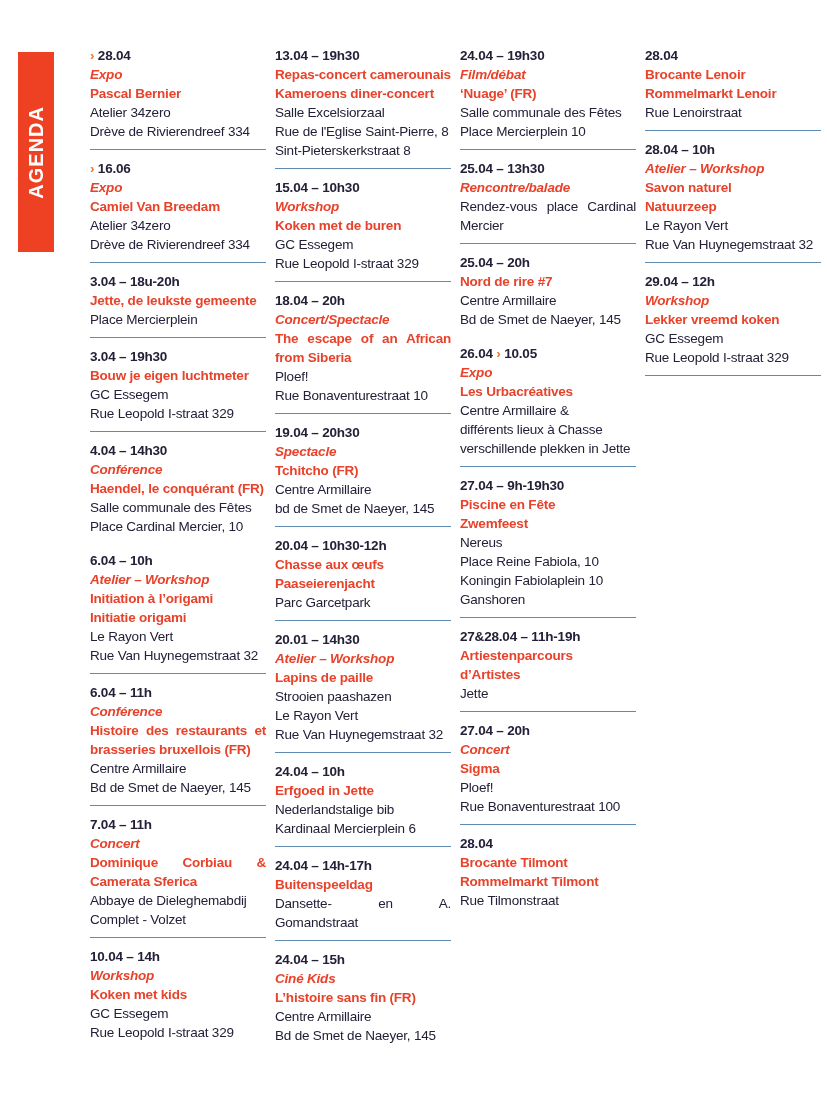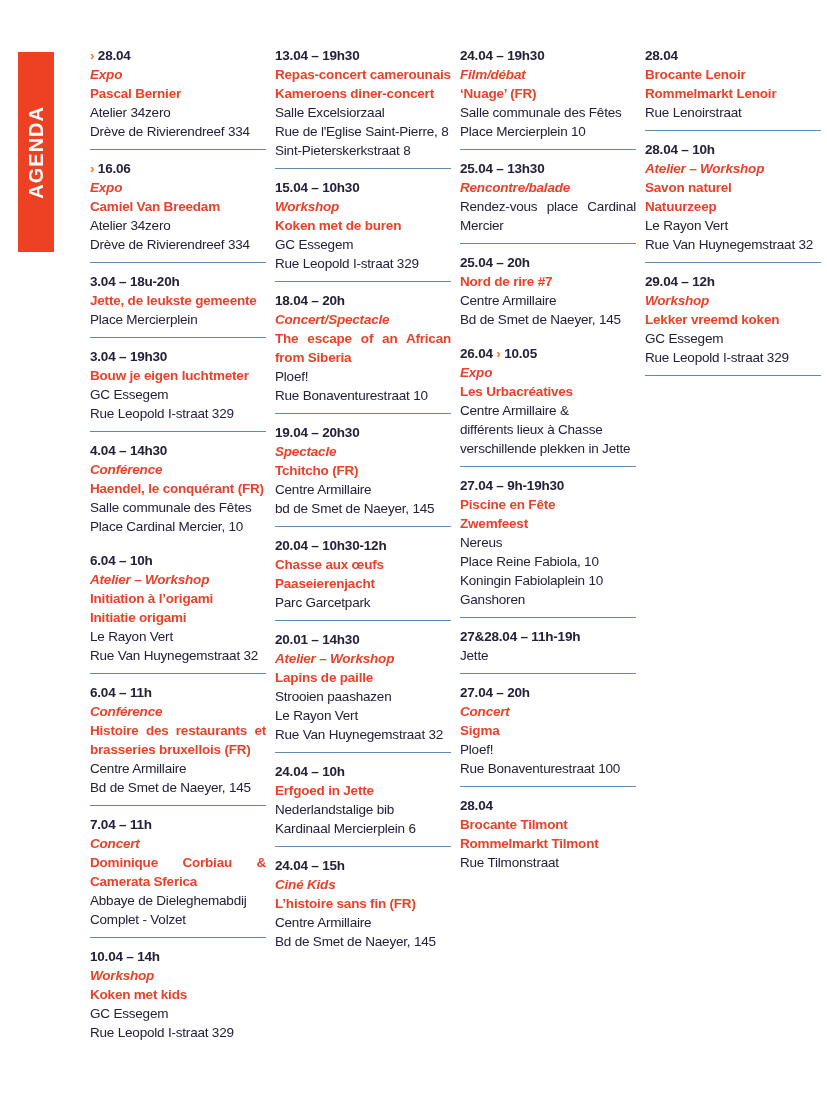--- a/index.html
+++ b/index.html
@@ -175,20 +175,25 @@
           <div class="detail">Strooien paashazen</div>
           <div class="detail">Le Rayon Vert</div>
           <div class="detail">Rue Van Huynegemstraat 32</div>
         </div>
         <div class="event has-sep">
           <div class="date">24.04 – 10h</div>
           <div class="title">Erfgoed in Jette</div>
           <div class="detail">Nederlandstalige bib</div>
           <div class="detail">Kardinaal Mercierplein 6</div>
         </div>
+        <div class="event has-sep">
+          <div class="date">24.04 – 14h-17h</div>
+          <div class="title">Buitenspeeldag</div>
+          <div class="detail">Dansette- en A. Gomandstraat</div>
+        </div>
         <div class="event">
           <div class="date">24.04 – 15h</div>
           <div class="category">Ciné Kids</div>
           <div class="title">L’histoire sans fin (FR)</div>
           <div class="detail">Centre Armillaire</div>
           <div class="detail">Bd de Smet de Naeyer, 145</div>
         </div>
       </div>
       <div class="col">
         <div class="event has-sep">
@@ -221,20 +226,21 @@
           <div class="date">27.04 – 9h-19h30</div>
           <div class="title">Piscine en Fête</div>
           <div class="title">Zwemfeest</div>
           <div class="detail">Nereus</div>
           <div class="detail">Place Reine Fabiola, 10</div>
           <div class="detail">Koningin Fabiolaplein 10</div>
           <div class="detail">Ganshoren</div>
         </div>
         <div class="event has-sep">
           <div class="date">27&amp;28.04 – 11h-19h</div>
+          <div class="title">Artiestenparcours d’Artistes</div>
           <div class="detail">Jette</div>
         </div>
         <div class="event has-sep">
           <div class="date">27.04 – 20h</div>
           <div class="category">Concert</div>
           <div class="title">Sigma</div>
           <div class="detail">Ploef!</div>
           <div class="detail">Rue Bonaventurestraat 100</div>
         </div>
         <div class="event">

